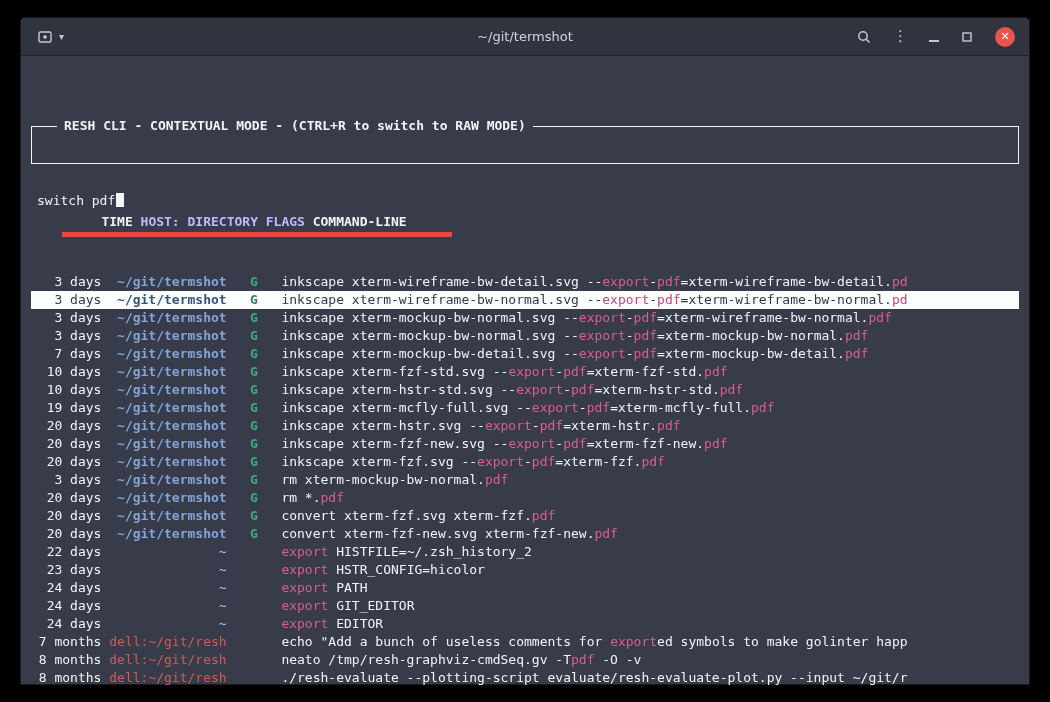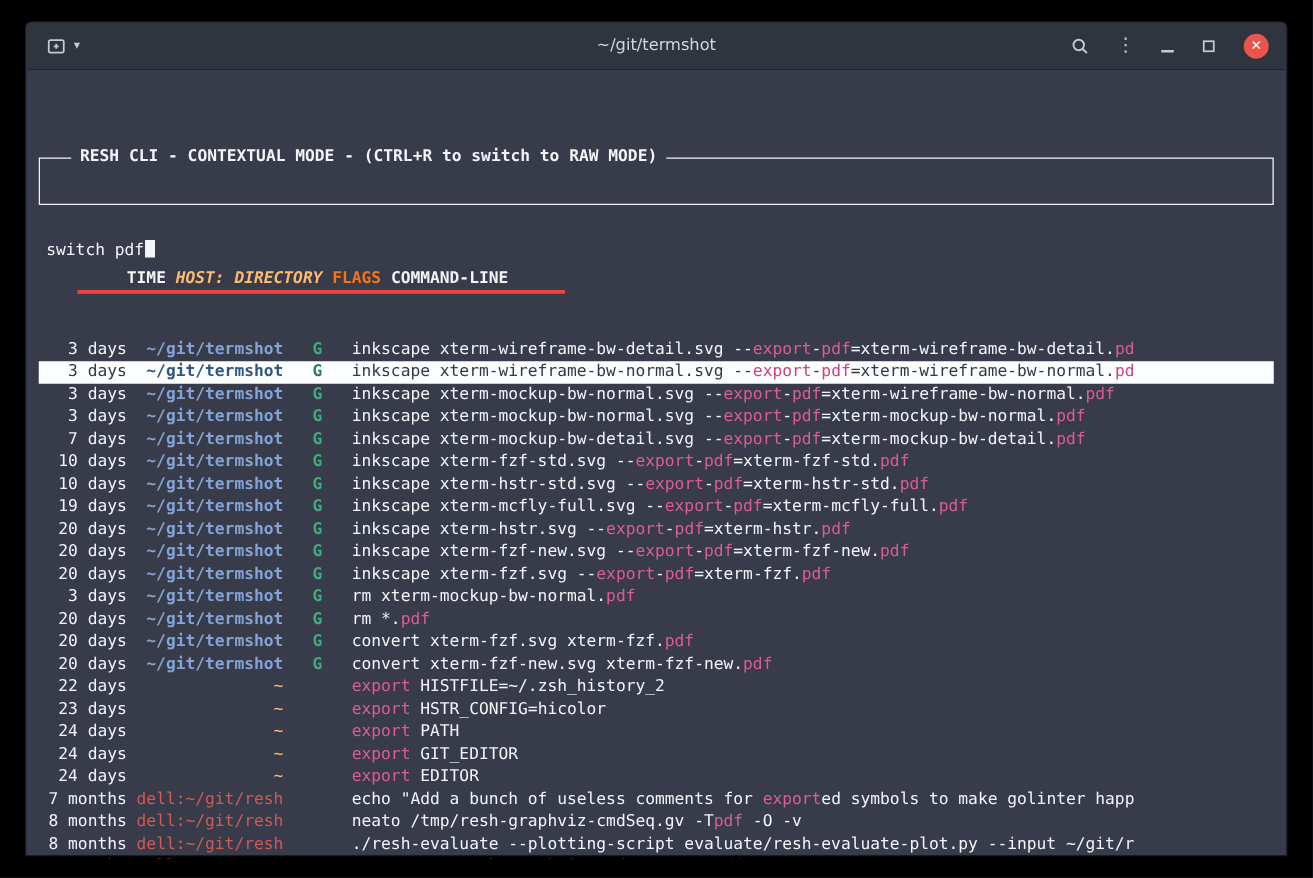--- a/index.html
+++ b/index.html
@@ -18,30 +18,30 @@
   .close-btn{width:20px;height:20px;border-radius:50%;background:#e9544d;display:flex;align-items:center;justify-content:center;}
   .close-x{color:#fff;font-size:11px;font-weight:bold;font-family:"DejaVu Sans",sans-serif;line-height:1;}
   
   .term{font-family:"DejaVu Sans Mono",monospace;font-size:13px;line-height:18px;color:#f2f4f8;
         padding:6px 10px 0 10px;height:631px;box-sizing:border-box;overflow:hidden;white-space:pre;}
   .frame{position:relative;border:1px solid #f2f4f8;height:38px;margin-top:10px;box-sizing:border-box;}
   .frame-label{position:absolute;top:-10px;left:10px;background:#383c4a;padding:0 7px;font-weight:bold;margin-left:15px;}
   .query-line{padding:11px 0 0 5px;}
   .cursor{display:inline-block;width:8px;height:14px;background:#f2f4f8;vertical-align:-2px;margin-left:1px;}
   
-  .header-row{display:inline-flex;margin-top:13px;font-weight:bold;border-bottom:3px solid #ef4444;
-              padding-right:45px;height:19px;align-items:flex-end;}
+  .header-row{display:inline-flex;margin-top:13px;font-weight:bold;border-bottom:5px solid #ef4444;
+              padding-right:45px;height:19px;}
   .row{display:flex;height:18px;white-space:pre;}
   .c-time{width:9ch;text-align:right;flex:none;}
   .c-host{width:15ch;text-align:right;margin-left:1ch;flex:none;}
   .c-flags{width:5ch;text-align:center;margin-left:1ch;flex:none;font-weight:bold;color:#3fae7c;}
   .c-cmd{margin-left:1ch;flex:1;overflow:hidden;}
   .host-blue{color:#84a3d6;font-weight:bold;}
   .host-red{color:#cf5a56;}
-  .host-default{color:#fdba74;font-style:italic;}
+  .host-default{color:#c4b5fd;}
   .match{color:#dc5c94;font-weight:normal;}
   .row.sel{background:#fcfdfd;color:#343845;}
   .row.sel .host-blue{color:#33567f;}
   .row.sel .c-flags{color:#2e7d5b;}
   .row.sel .match{color:#c9447e;}
 </style>
 </head>
 <body>
 
 <div class="window">
@@ -84,21 +84,21 @@
   <div class="term">
 
     <div class="frame">
       <span class="frame-label">RESH CLI - CONTEXTUAL MODE - (CTRL+R to switch to RAW MODE)</span>
       <div class="query-line"><span>switch pdf</span><span class="cursor"></span></div>
     </div>
 
     <div class="header-row">
       <span class="c-time">TIME</span>
       <span class="c-host host-default">HOST: DIRECTORY</span>
-      <span class="c-flags" style="color:#f97316">FLAGS</span>
+      <span class="c-flags" style="color:#c4b5fd">FLAGS</span>
       <span class="c-cmd">COMMAND-LINE</span>
     </div>
 
     <div><div class="row"><span class="c-time">3 days</span><span class="c-host host-blue">~/git/termshot</span><span class="c-flags">G</span><span class="c-cmd"><span>inkscape xterm-wireframe-bw-detail.svg --</span><span class="match">export</span><span>-</span><span class="match">pdf</span><span>=xterm-wireframe-bw-detail.</span><span class="match">pd</span></span></div><div class="row sel"><span class="c-time">3 days</span><span class="c-host host-blue">~/git/termshot</span><span class="c-flags">G</span><span class="c-cmd"><span>inkscape xterm-wireframe-bw-normal.svg --</span><span class="match">export</span><span>-</span><span class="match">pdf</span><span>=xterm-wireframe-bw-normal.</span><span class="match">pd</span></span></div><div class="row"><span class="c-time">3 days</span><span class="c-host host-blue">~/git/termshot</span><span class="c-flags">G</span><span class="c-cmd"><span>inkscape xterm-mockup-bw-normal.svg --</span><span class="match">export</span><span>-</span><span class="match">pdf</span><span>=xterm-wireframe-bw-normal.</span><span class="match">pdf</span></span></div><div class="row"><span class="c-time">3 days</span><span class="c-host host-blue">~/git/termshot</span><span class="c-flags">G</span><span class="c-cmd"><span>inkscape xterm-mockup-bw-normal.svg --</span><span class="match">export</span><span>-</span><span class="match">pdf</span><span>=xterm-mockup-bw-normal.</span><span class="match">pdf</span></span></div><div class="row"><span class="c-time">7 days</span><span class="c-host host-blue">~/git/termshot</span><span class="c-flags">G</span><span class="c-cmd"><span>inkscape xterm-mockup-bw-detail.svg --</span><span class="match">export</span><span>-</span><span class="match">pdf</span><span>=xterm-mockup-bw-detail.</span><span class="match">pdf</span></span></div><div class="row"><span class="c-time">10 days</span><span class="c-host host-blue">~/git/termshot</span><span class="c-flags">G</span><span class="c-cmd"><span>inkscape xterm-fzf-std.svg --</span><span class="match">export</span><span>-</span><span class="match">pdf</span><span>=xterm-fzf-std.</span><span class="match">pdf</span></span></div><div class="row"><span class="c-time">10 days</span><span class="c-host host-blue">~/git/termshot</span><span class="c-flags">G</span><span class="c-cmd"><span>inkscape xterm-hstr-std.svg --</span><span class="match">export</span><span>-</span><span class="match">pdf</span><span>=xterm-hstr-std.</span><span class="match">pdf</span></span></div><div class="row"><span class="c-time">19 days</span><span class="c-host host-blue">~/git/termshot</span><span class="c-flags">G</span><span class="c-cmd"><span>inkscape xterm-mcfly-full.svg --</span><span class="match">export</span><span>-</span><span class="match">pdf</span><span>=xterm-mcfly-full.</span><span class="match">pdf</span></span></div><div class="row"><span class="c-time">20 days</span><span class="c-host host-blue">~/git/termshot</span><span class="c-flags">G</span><span class="c-cmd"><span>inkscape xterm-hstr.svg --</span><span class="match">export</span><span>-</span><span class="match">pdf</span><span>=xterm-hstr.</span><span class="match">pdf</span></span></div><div class="row"><span class="c-time">20 days</span><span class="c-host host-blue">~/git/termshot</span><span class="c-flags">G</span><span class="c-cmd"><span>inkscape xterm-fzf-new.svg --</span><span class="match">export</span><span>-</span><span class="match">pdf</span><span>=xterm-fzf-new.</span><span class="match">pdf</span></span></div><div class="row"><span class="c-time">20 days</span><span class="c-host host-blue">~/git/termshot</span><span class="c-flags">G</span><span class="c-cmd"><span>inkscape xterm-fzf.svg --</span><span class="match">export</span><span>-</span><span class="match">pdf</span><span>=xterm-fzf.</span><span class="match">pdf</span></span></div><div class="row"><span class="c-time">3 days</span><span class="c-host host-blue">~/git/termshot</span><span class="c-flags">G</span><span class="c-cmd"><span>rm xterm-mockup-bw-normal.</span><span class="match">pdf</span></span></div><div class="row"><span class="c-time">20 days</span><span class="c-host host-blue">~/git/termshot</span><span class="c-flags">G</span><span class="c-cmd"><span>rm *.</span><span class="match">pdf</span></span></div><div class="row"><span class="c-time">20 days</span><span class="c-host host-blue">~/git/termshot</span><span class="c-flags">G</span><span class="c-cmd"><span>convert xterm-fzf.svg xterm-fzf.</span><span class="match">pdf</span></span></div><div class="row"><span class="c-time">20 days</span><span class="c-host host-blue">~/git/termshot</span><span class="c-flags">G</span><span class="c-cmd"><span>convert xterm-fzf-new.svg xterm-fzf-new.</span><span class="match">pdf</span></span></div><div class="row"><span class="c-time">22 days</span><span class="c-host host-default">~</span><span class="c-flags"></span><span class="c-cmd"><span class="match">export</span><span> HISTFILE=~/.zsh_history_2</span></span></div><div class="row"><span class="c-time">23 days</span><span class="c-host host-default">~</span><span class="c-flags"></span><span class="c-cmd"><span class="match">export</span><span> HSTR_CONFIG=hicolor</span></span></div><div class="row"><span class="c-time">24 days</span><span class="c-host host-default">~</span><span class="c-flags"></span><span class="c-cmd"><span class="match">export</span><span> PATH</span></span></div><div class="row"><span class="c-time">24 days</span><span class="c-host host-default">~</span><span class="c-flags"></span><span class="c-cmd"><span class="match">export</span><span> GIT_EDITOR</span></span></div><div class="row"><span class="c-time">24 days</span><span class="c-host host-default">~</span><span class="c-flags"></span><span class="c-cmd"><span class="match">export</span><span> EDITOR</span></span></div><div class="row"><span class="c-time">7 months</span><span class="c-host host-red">dell:~/git/resh</span><span class="c-flags"></span><span class="c-cmd"><span>echo "Add a bunch of useless comments for </span><span class="match">export</span><span>ed symbols to make golinter happ</span></span></div><div class="row"><span class="c-time">8 months</span><span class="c-host host-red">dell:~/git/resh</span><span class="c-flags"></span><span class="c-cmd"><span>neato /tmp/resh-graphviz-cmdSeq.gv -T</span><span class="match">pdf</span><span> -O -v</span></span></div><div class="row"><span class="c-time">8 months</span><span class="c-host host-red">dell:~/git/resh</span><span class="c-flags"></span><span class="c-cmd"><span>./resh-evaluate --plotting-script evaluate/resh-evaluate-plot.py --input ~/git/r</span></span></div><div class="row"><span class="c-time">8 months</span><span class="c-host host-red">dell:~/git/resh</span><span class="c-flags"></span><span class="c-cmd"><span>neato /tmp/resh-graphviz-cmdSeq.gv -T</span><span class="match">pdf</span><span> -O -v -x</span></span></div></div>
 
     
 
     
 
   </div>

